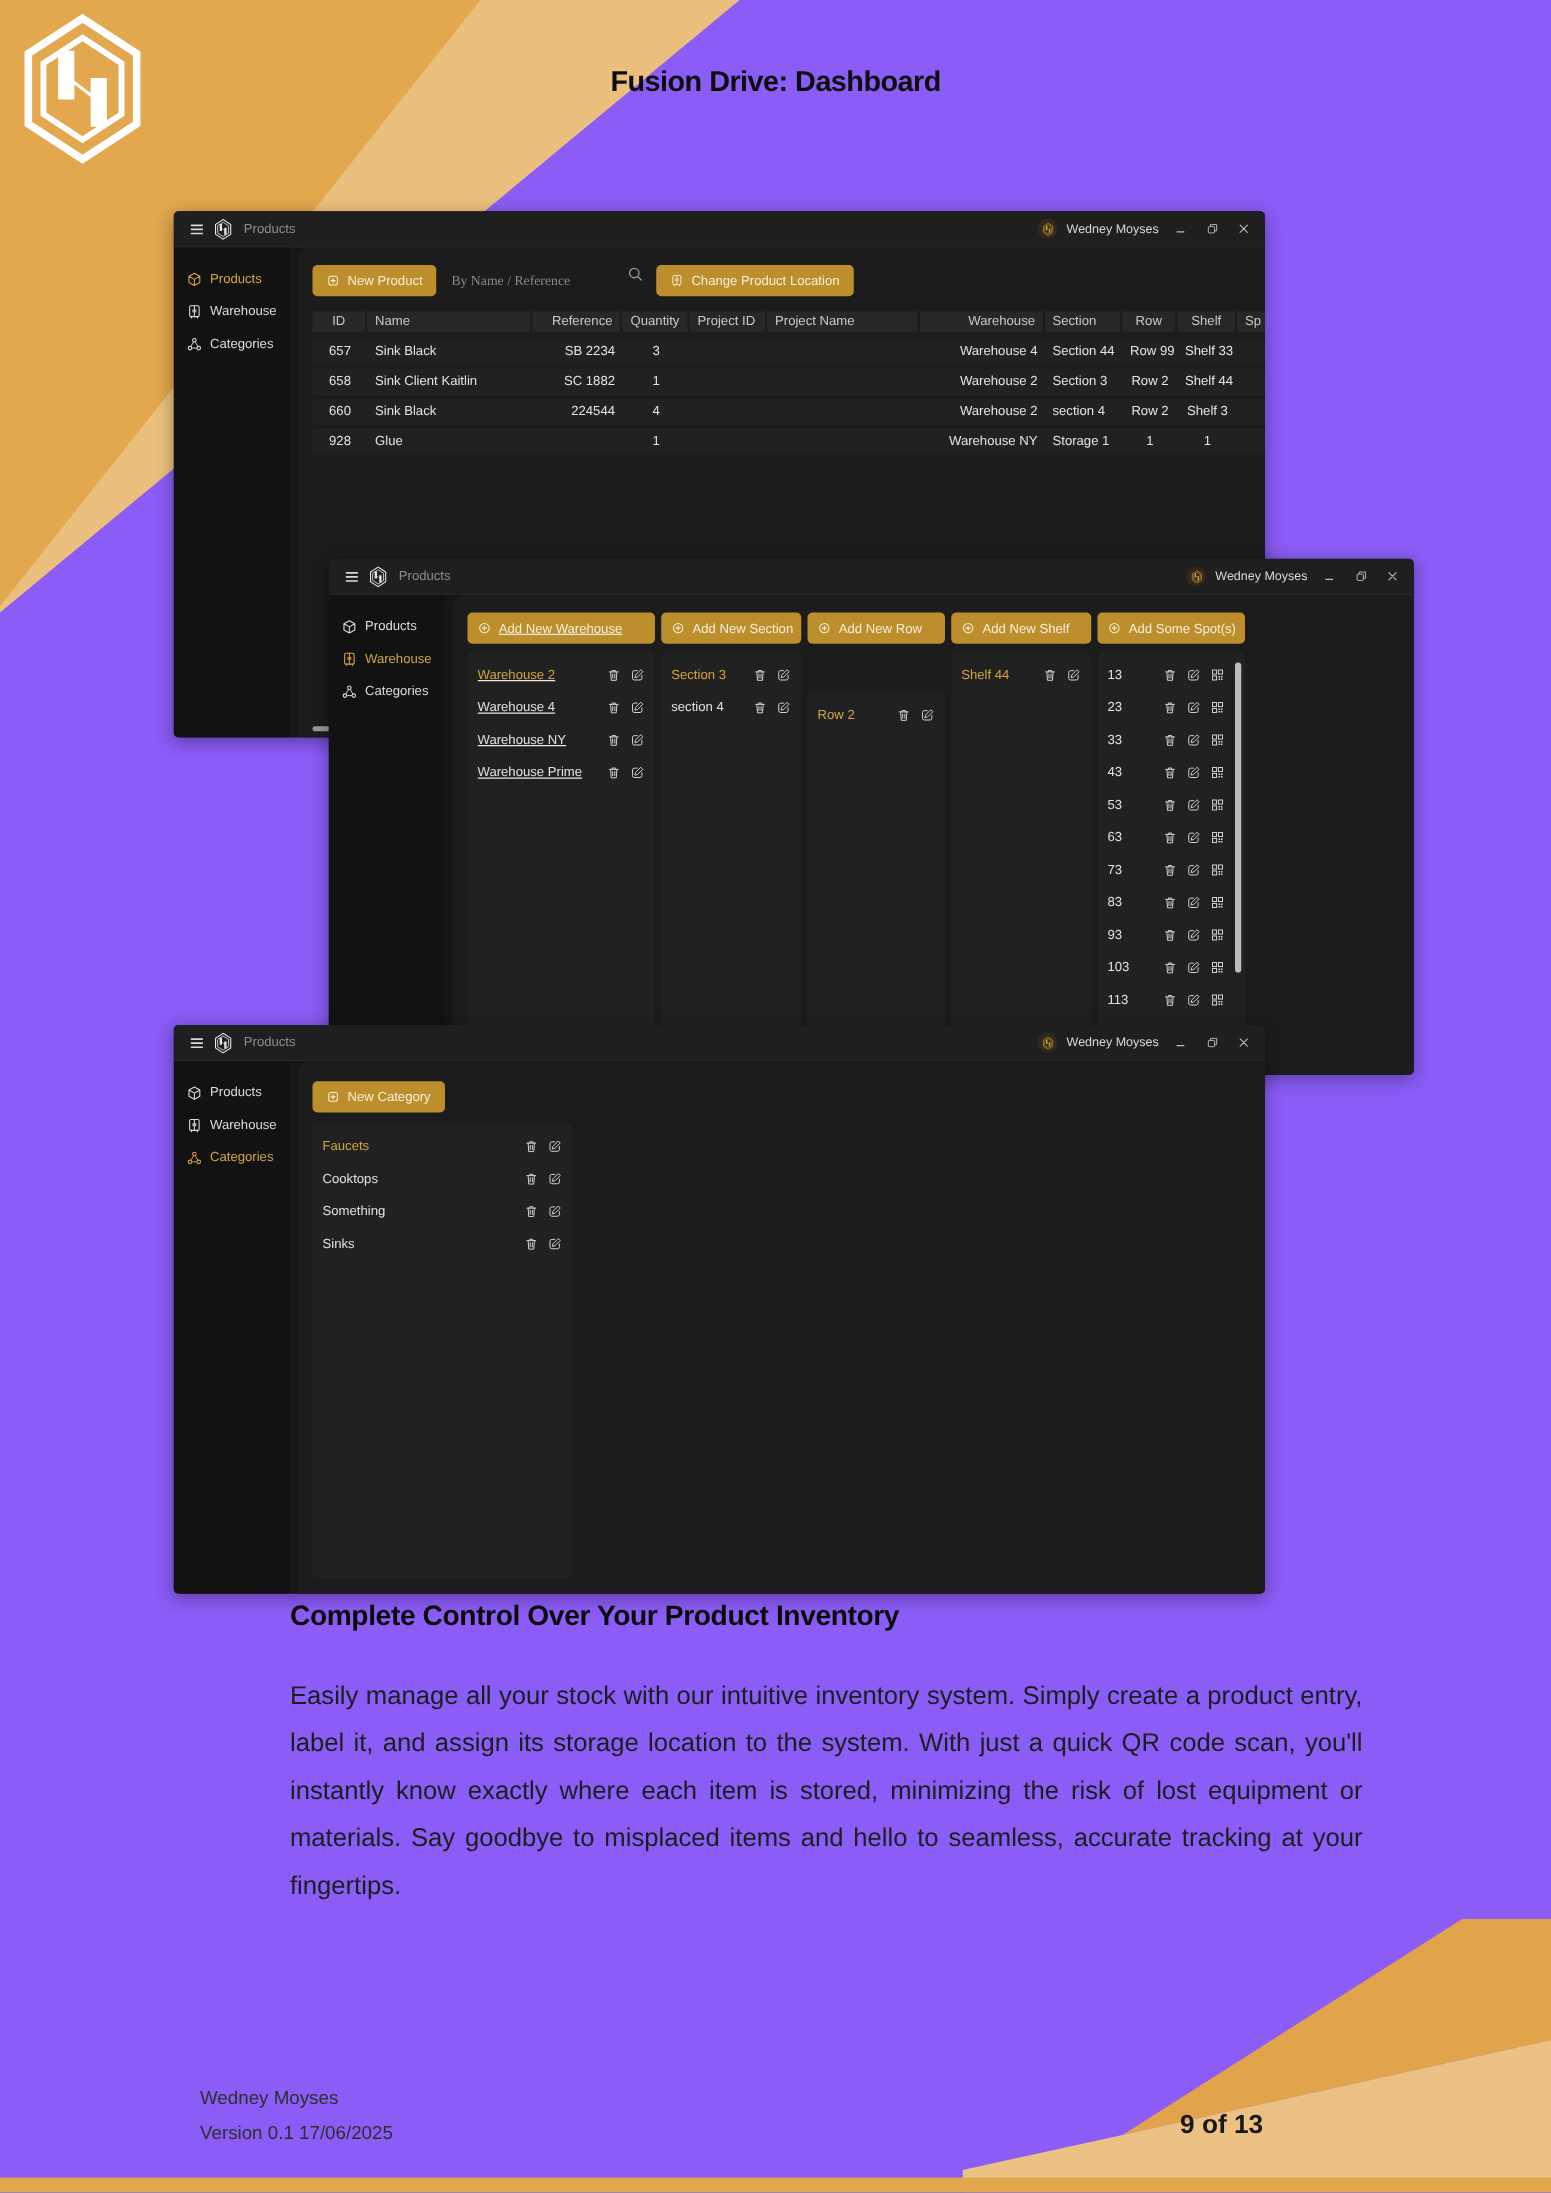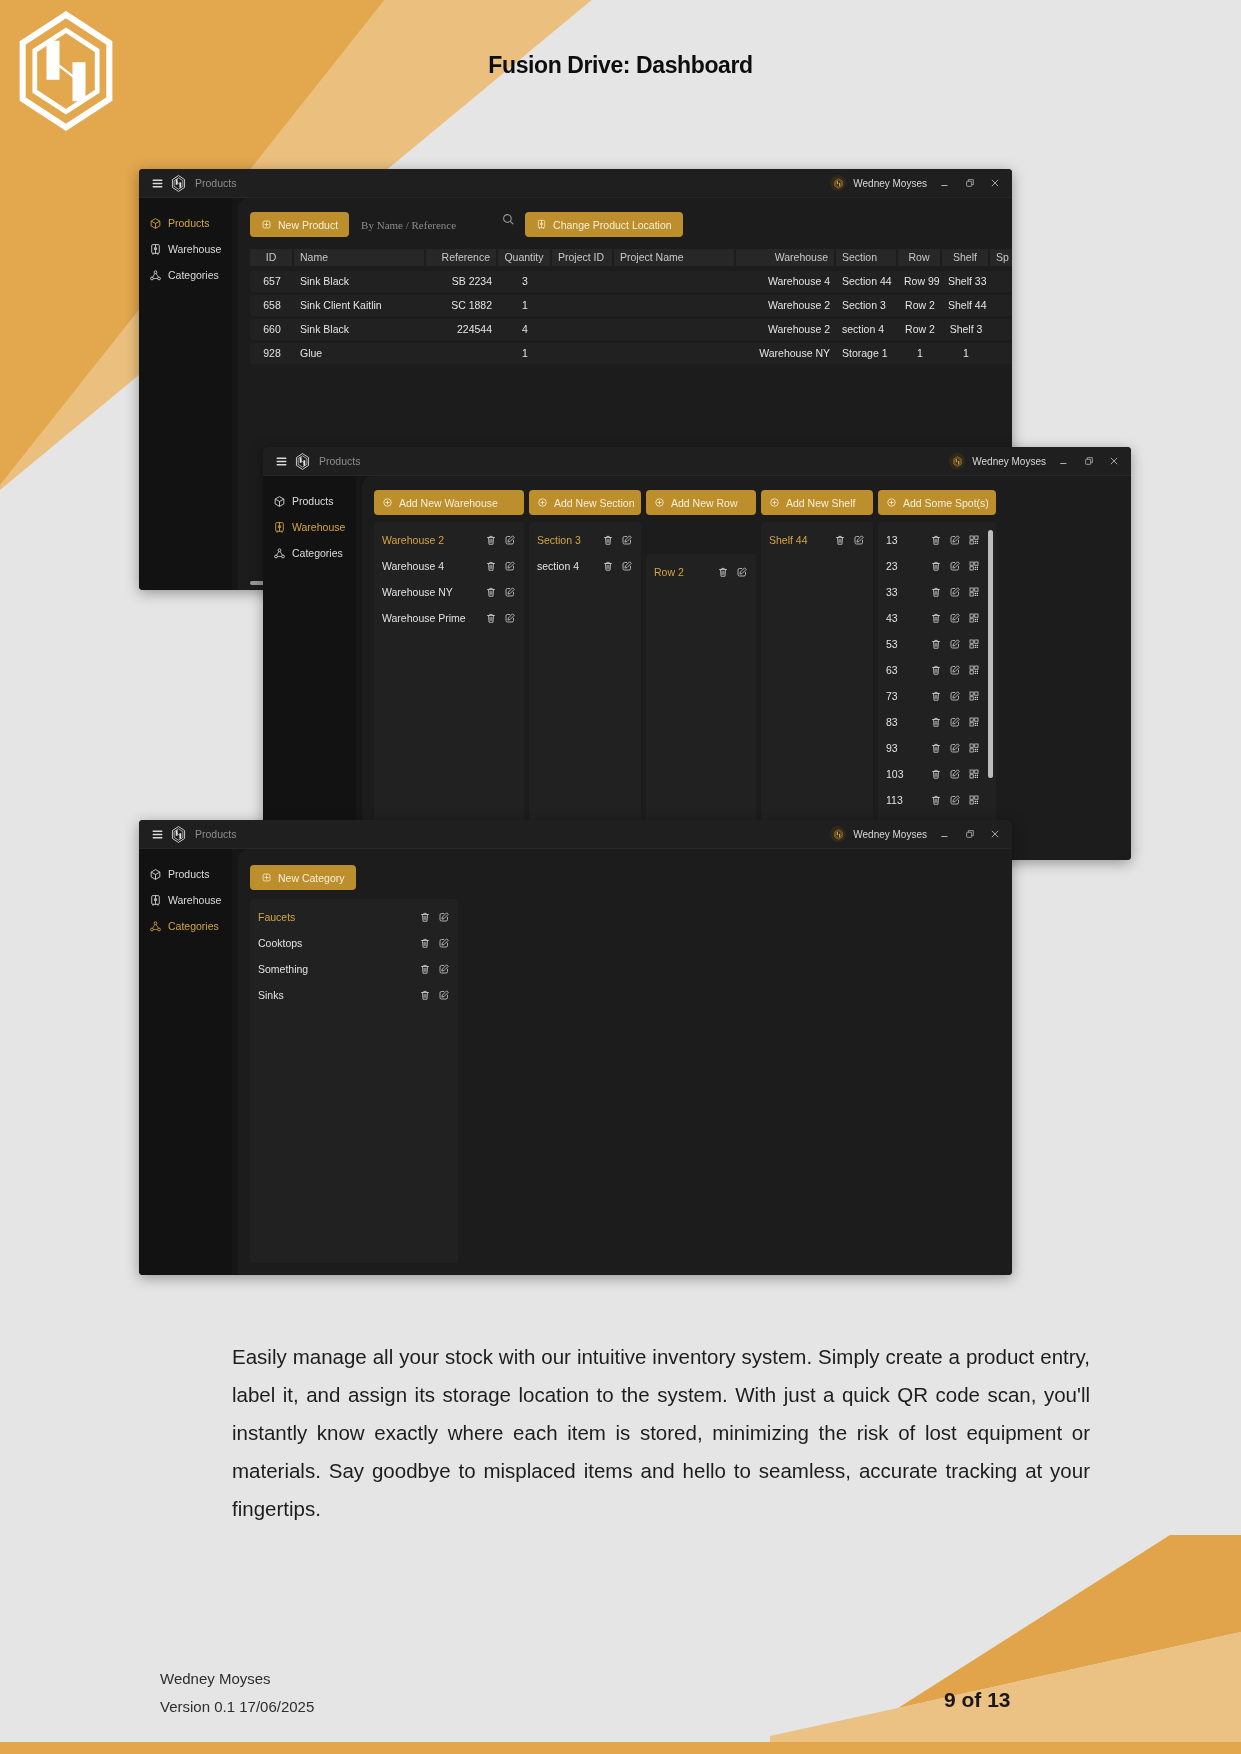--- a/index.html
+++ b/index.html
@@ -1,16 +1,16 @@
 <!DOCTYPE html>
 <html><head>
 <meta charset="utf-8">
 <style>
   html,body{margin:0;padding:0;background:#9a9a9a;}
-  .page{position:relative;width:1241px;height:1754px;background:#e5e5e5;margin:0 auto;
+  .page{position:relative;width:1241px;height:1754px;background:#8b5cf6;margin:0 auto;
         font-family:"Liberation Sans",sans-serif;overflow:hidden;}
 
   
   .deco-top{position:absolute;left:0;top:0;width:610px;height:500px;pointer-events:none;}
   .deco-top .light{position:absolute;inset:0;background:#EBC07E;clip-path:polygon(0 0,97% 0,0 98%);}
   .deco-top .dark{position:absolute;inset:0;background:#E3A74D;clip-path:polygon(0 0,63% 0,0 97%);}
   .brand-logo{position:absolute;left:14px;top:8px;width:104px;height:126px;color:#ffffff;}
   .deco-bottom{position:absolute;left:770px;top:1535px;width:471px;height:219px;pointer-events:none;}
   .bottom-bar{position:absolute;left:0;top:1742px;width:100%;height:12px;background:#E2A74D;}
 
@@ -76,21 +76,21 @@
   .c-sec{width:62px;}
   .c-row{width:44px;text-align:center;}
   .c-shelf{width:48px;text-align:center;}
   .c-spot{width:40px;}
   .hsb{position:absolute;left:12px;bottom:5px;width:26px;height:4px;background:#9a9a9a;
        border-radius:2px;cursor:pointer;}
 
   
   .w2 .content{padding:14px 12px 12px 12px;display:flex;gap:5px;align-items:stretch;}
   .col{display:flex;flex-direction:column;min-width:0;}
-  .cw1{width:150px;min-width:150px;} .cw2{width:112px;min-width:112px;}
+  .cw1{width:150px;min-width:150px;text-decoration:underline;} .cw2{width:112px;min-width:112px;}
   .cw3{width:110px;min-width:110px;gap:32px;} .cw4{width:112px;min-width:112px;}
   .cw5{width:118px;min-width:118px;}
   .col .gbtn{justify-content:flex-start;padding:0 8px;}
   .panel{background:#212121;border-radius:4px;margin-top:7px;flex:1;padding:5px 8px;
          position:relative;box-sizing:border-box;}
   .lrow{display:flex;align-items:center;height:26px;font-size:10.5px;color:#E2E2E2;cursor:pointer;}
   .lrow .lbl{flex:1;min-width:0;white-space:nowrap;overflow:hidden;}
   .lrow.sel .lbl{color:#D4A542;}
   .ics{display:flex;gap:7px;color:#d2d2d2;align-items:center;}
   .ics svg{width:12px;height:12px;display:block;cursor:pointer;}
@@ -774,20 +774,21 @@
               <svg>
                   <use href="#i-edit"></use>
                 </svg>
             </span>
           </div>
         </div>
       </div>
     </div>
   </div>
 
+  <div class="heading">Complete Control Over Your Product Inventory</div>
   <div class="para">Easily manage all your stock with our intuitive inventory system. Simply create a product entry, label it, and assign its storage location to the system. With just a quick QR code scan, you'll instantly know exactly where each item is stored, minimizing the risk of lost equipment or materials. Say goodbye to misplaced items and hello to seamless, accurate tracking at your fingertips.</div>
 
   <svg class="deco-bottom" viewBox="0 0 471 219">
     <polygon points="400,0 471,0 471,97 128,173" fill="#E2A44A"></polygon>
     <polygon points="0,201 128,173 471,97 471,219 0,219" fill="#ECC184"></polygon>
   </svg>
   <div class="bottom-bar"></div>
 
   <div class="f-name">Wedney Moyses</div>
   <div class="f-ver">Version 0.1 17/06/2025</div>

